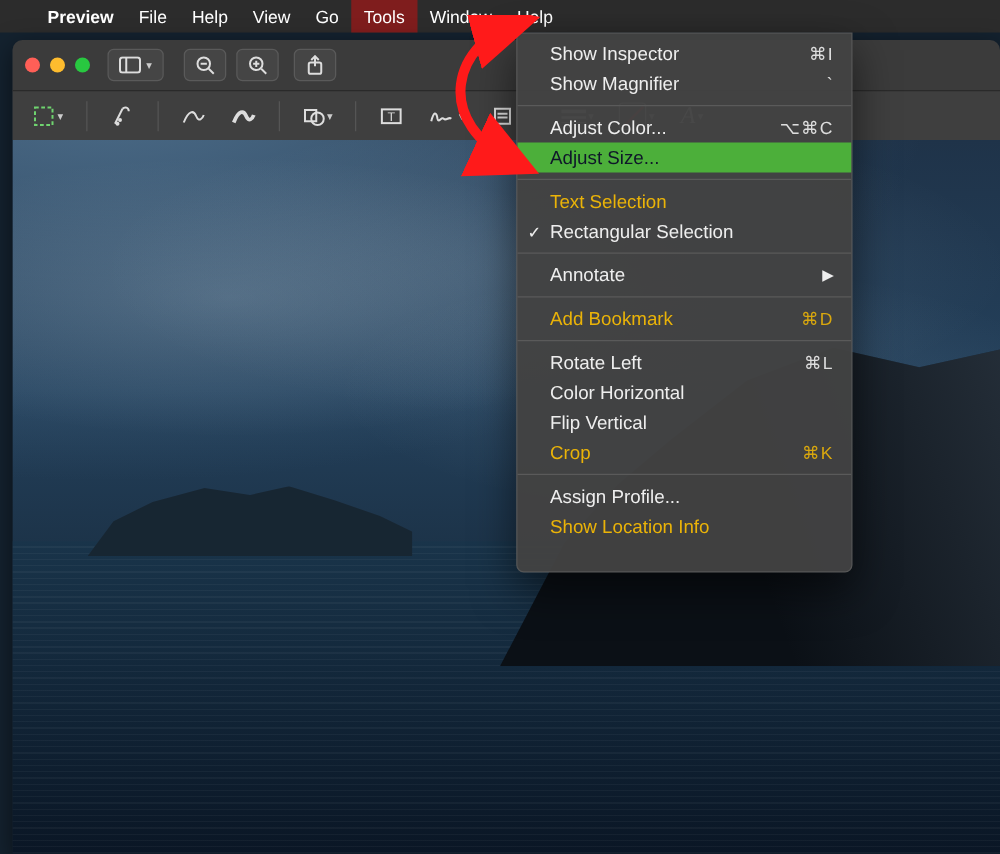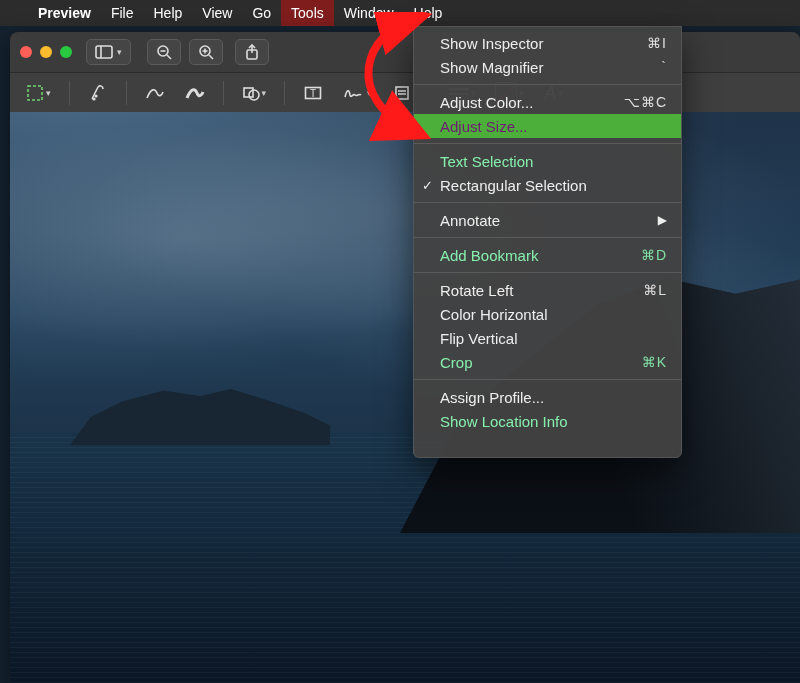--- a/index.html
+++ b/index.html
@@ -54,22 +54,22 @@
      background:#1a2a38;
      clip-path: polygon(0% 100%, 8% 60%, 20% 38%, 36% 22%, 50% 30%, 62% 20%, 76% 36%, 90% 54%, 100% 72%, 100% 100%);
      filter: blur(.5px) brightness(.9); }
 
   
   .dropdown { position:absolute; left:413px; top:26px; width:269px;
       background:rgba(66,66,66,.97); color:#eee; font-size:15px;
       border:1px solid #555; border-radius:0 0 6px 6px; padding:4px 0 24px;
       box-shadow:0 14px 34px rgba(0,0,0,.55); z-index:50; }
   .dropdown .row { display:flex; align-items:center; height:24px; padding:0 14px 0 26px; position:relative; }
-  .dropdown .row.disabled { color:#86efac; }
-  .dropdown .row.hl { background:#4caf3a; color:#701a75; }
+  .dropdown .row.disabled { color:#eab308; }
+  .dropdown .row.hl { background:#4caf3a; color:#0f172a; }
   .dropdown .row .sc { margin-left:auto; font-size:14px; letter-spacing:1px; color:inherit; opacity:.9; }
   .dropdown .row .ck { position:absolute; left:8px; font-size:13px; }
   .dropdown hr { border:none; border-top:1px solid #5a5a5a; margin:5px 0; }
   .dropdown .row .sub { margin-left:auto; font-size:12px; }
 
   
   .arrow { position:absolute; left:346px; top:12px; z-index:60; pointer-events:none; }
 </style>
 </head>
 <body>

